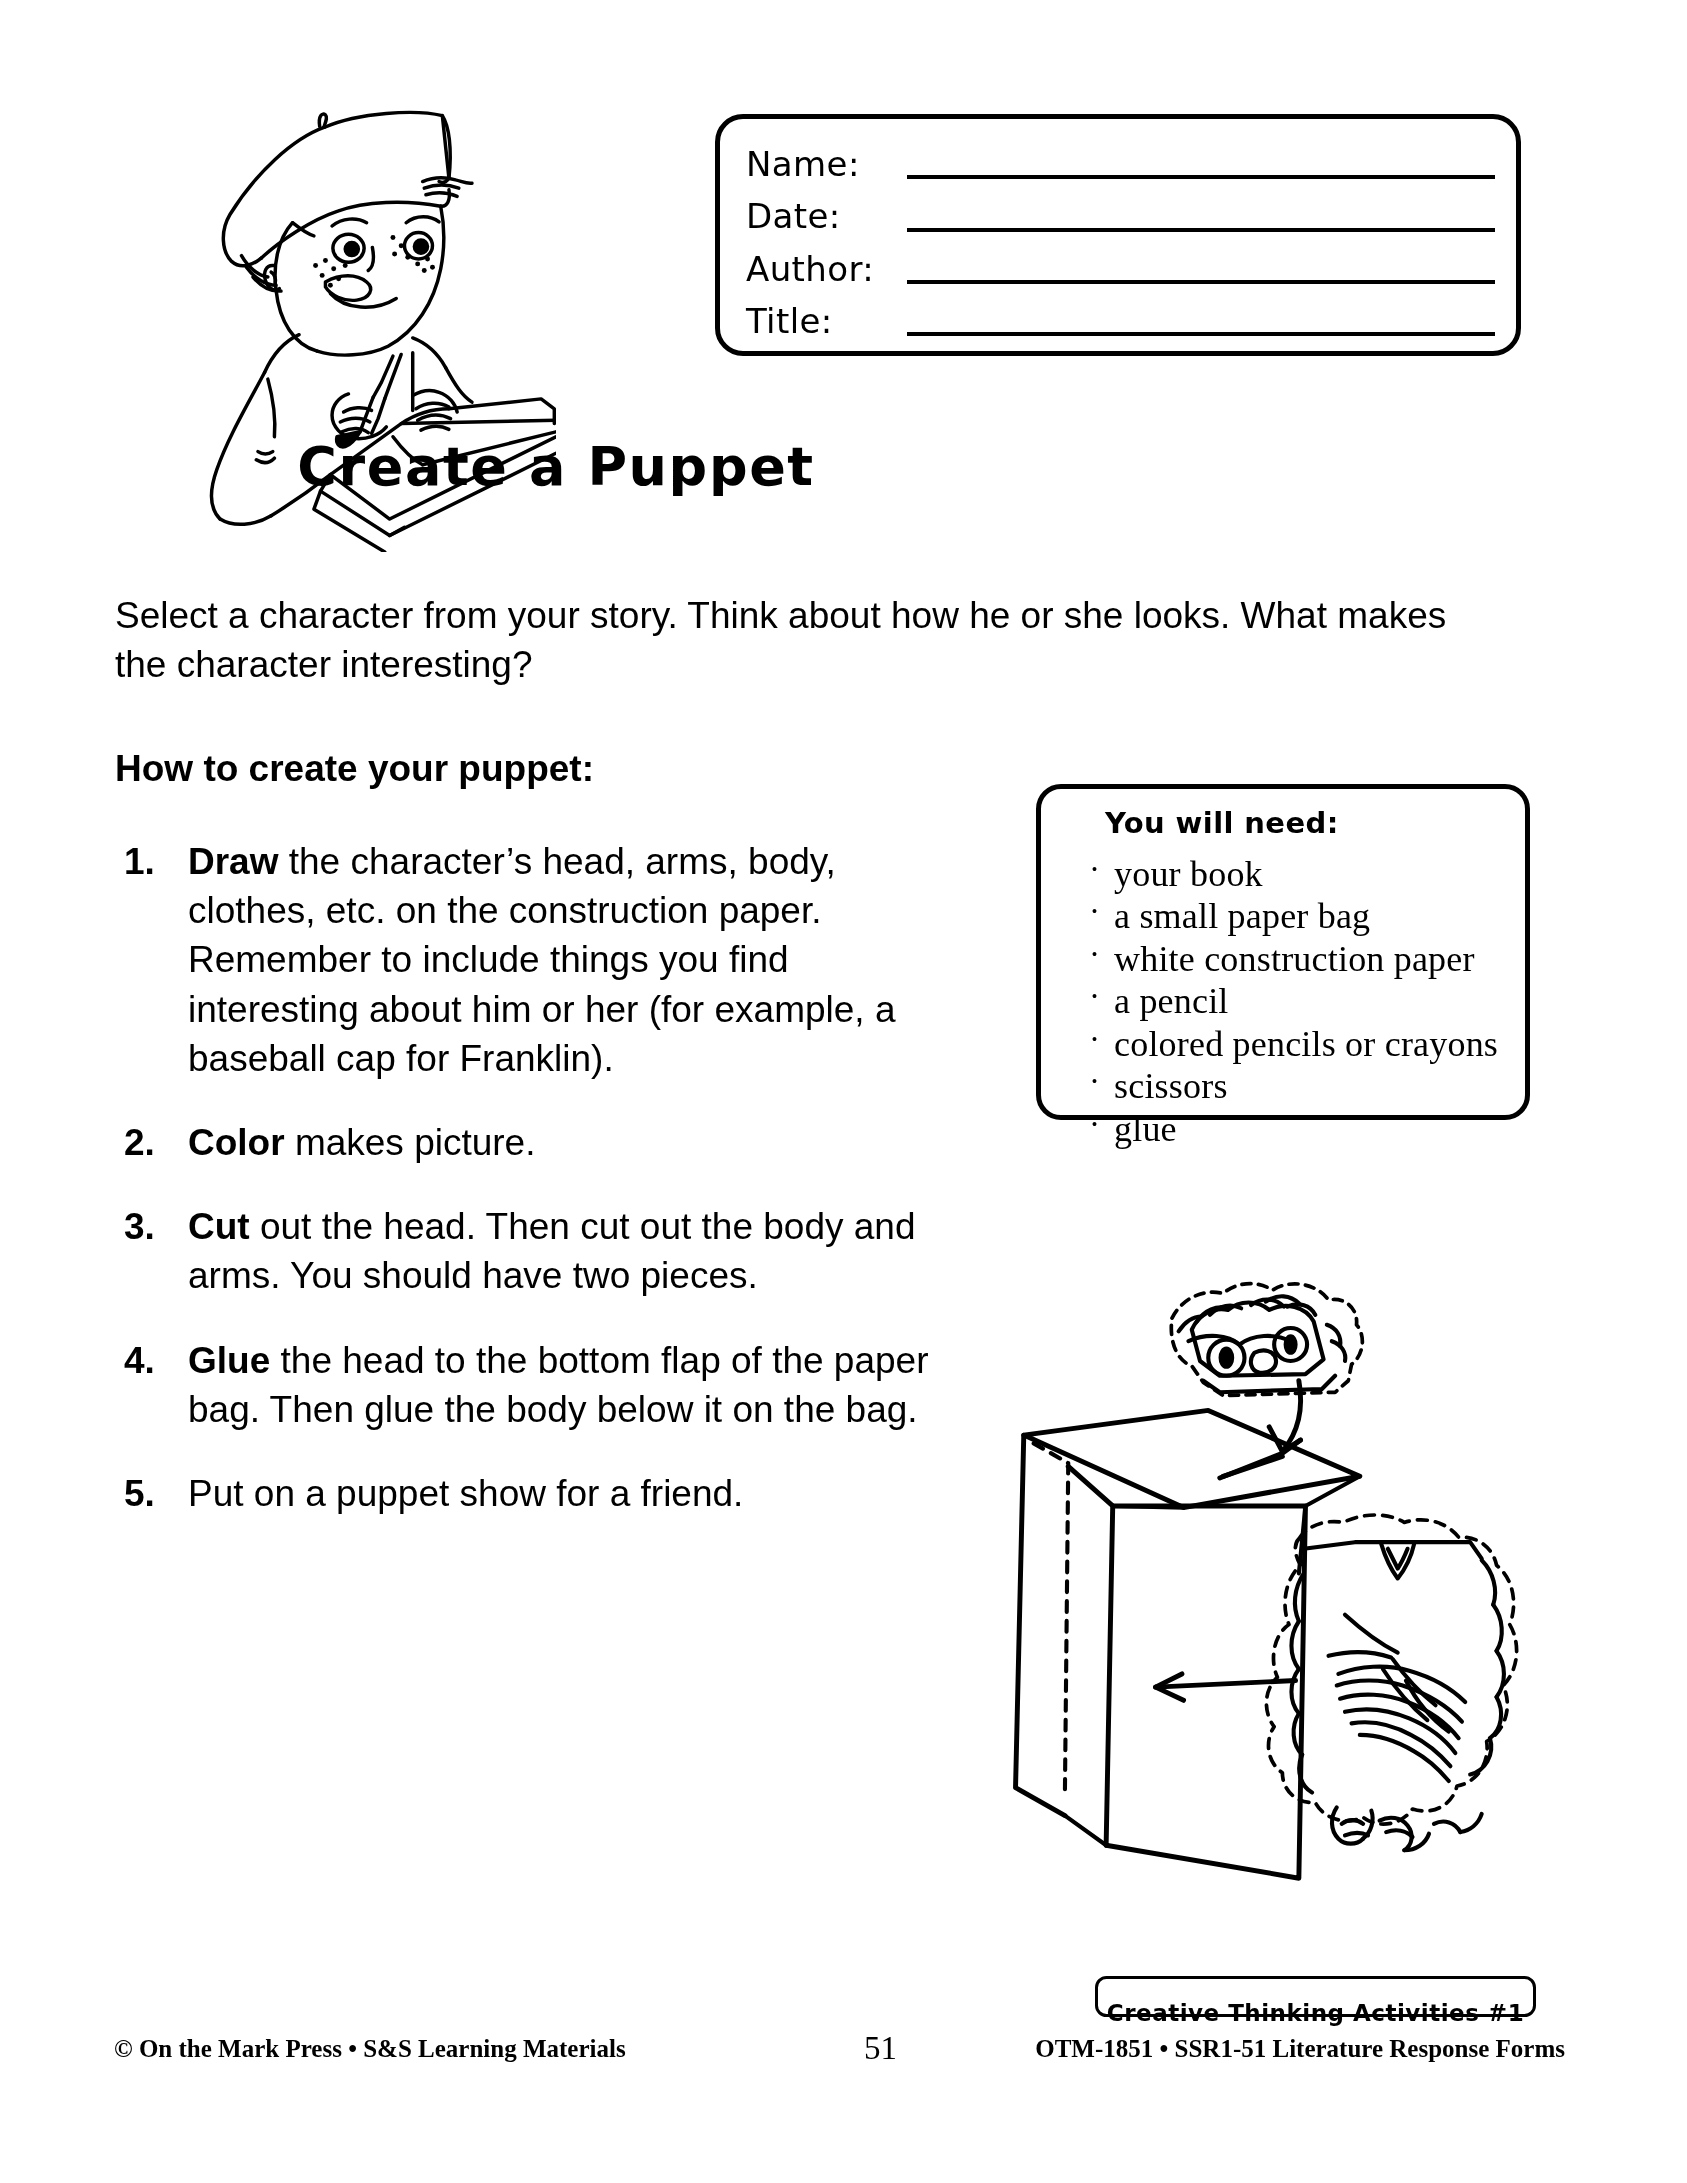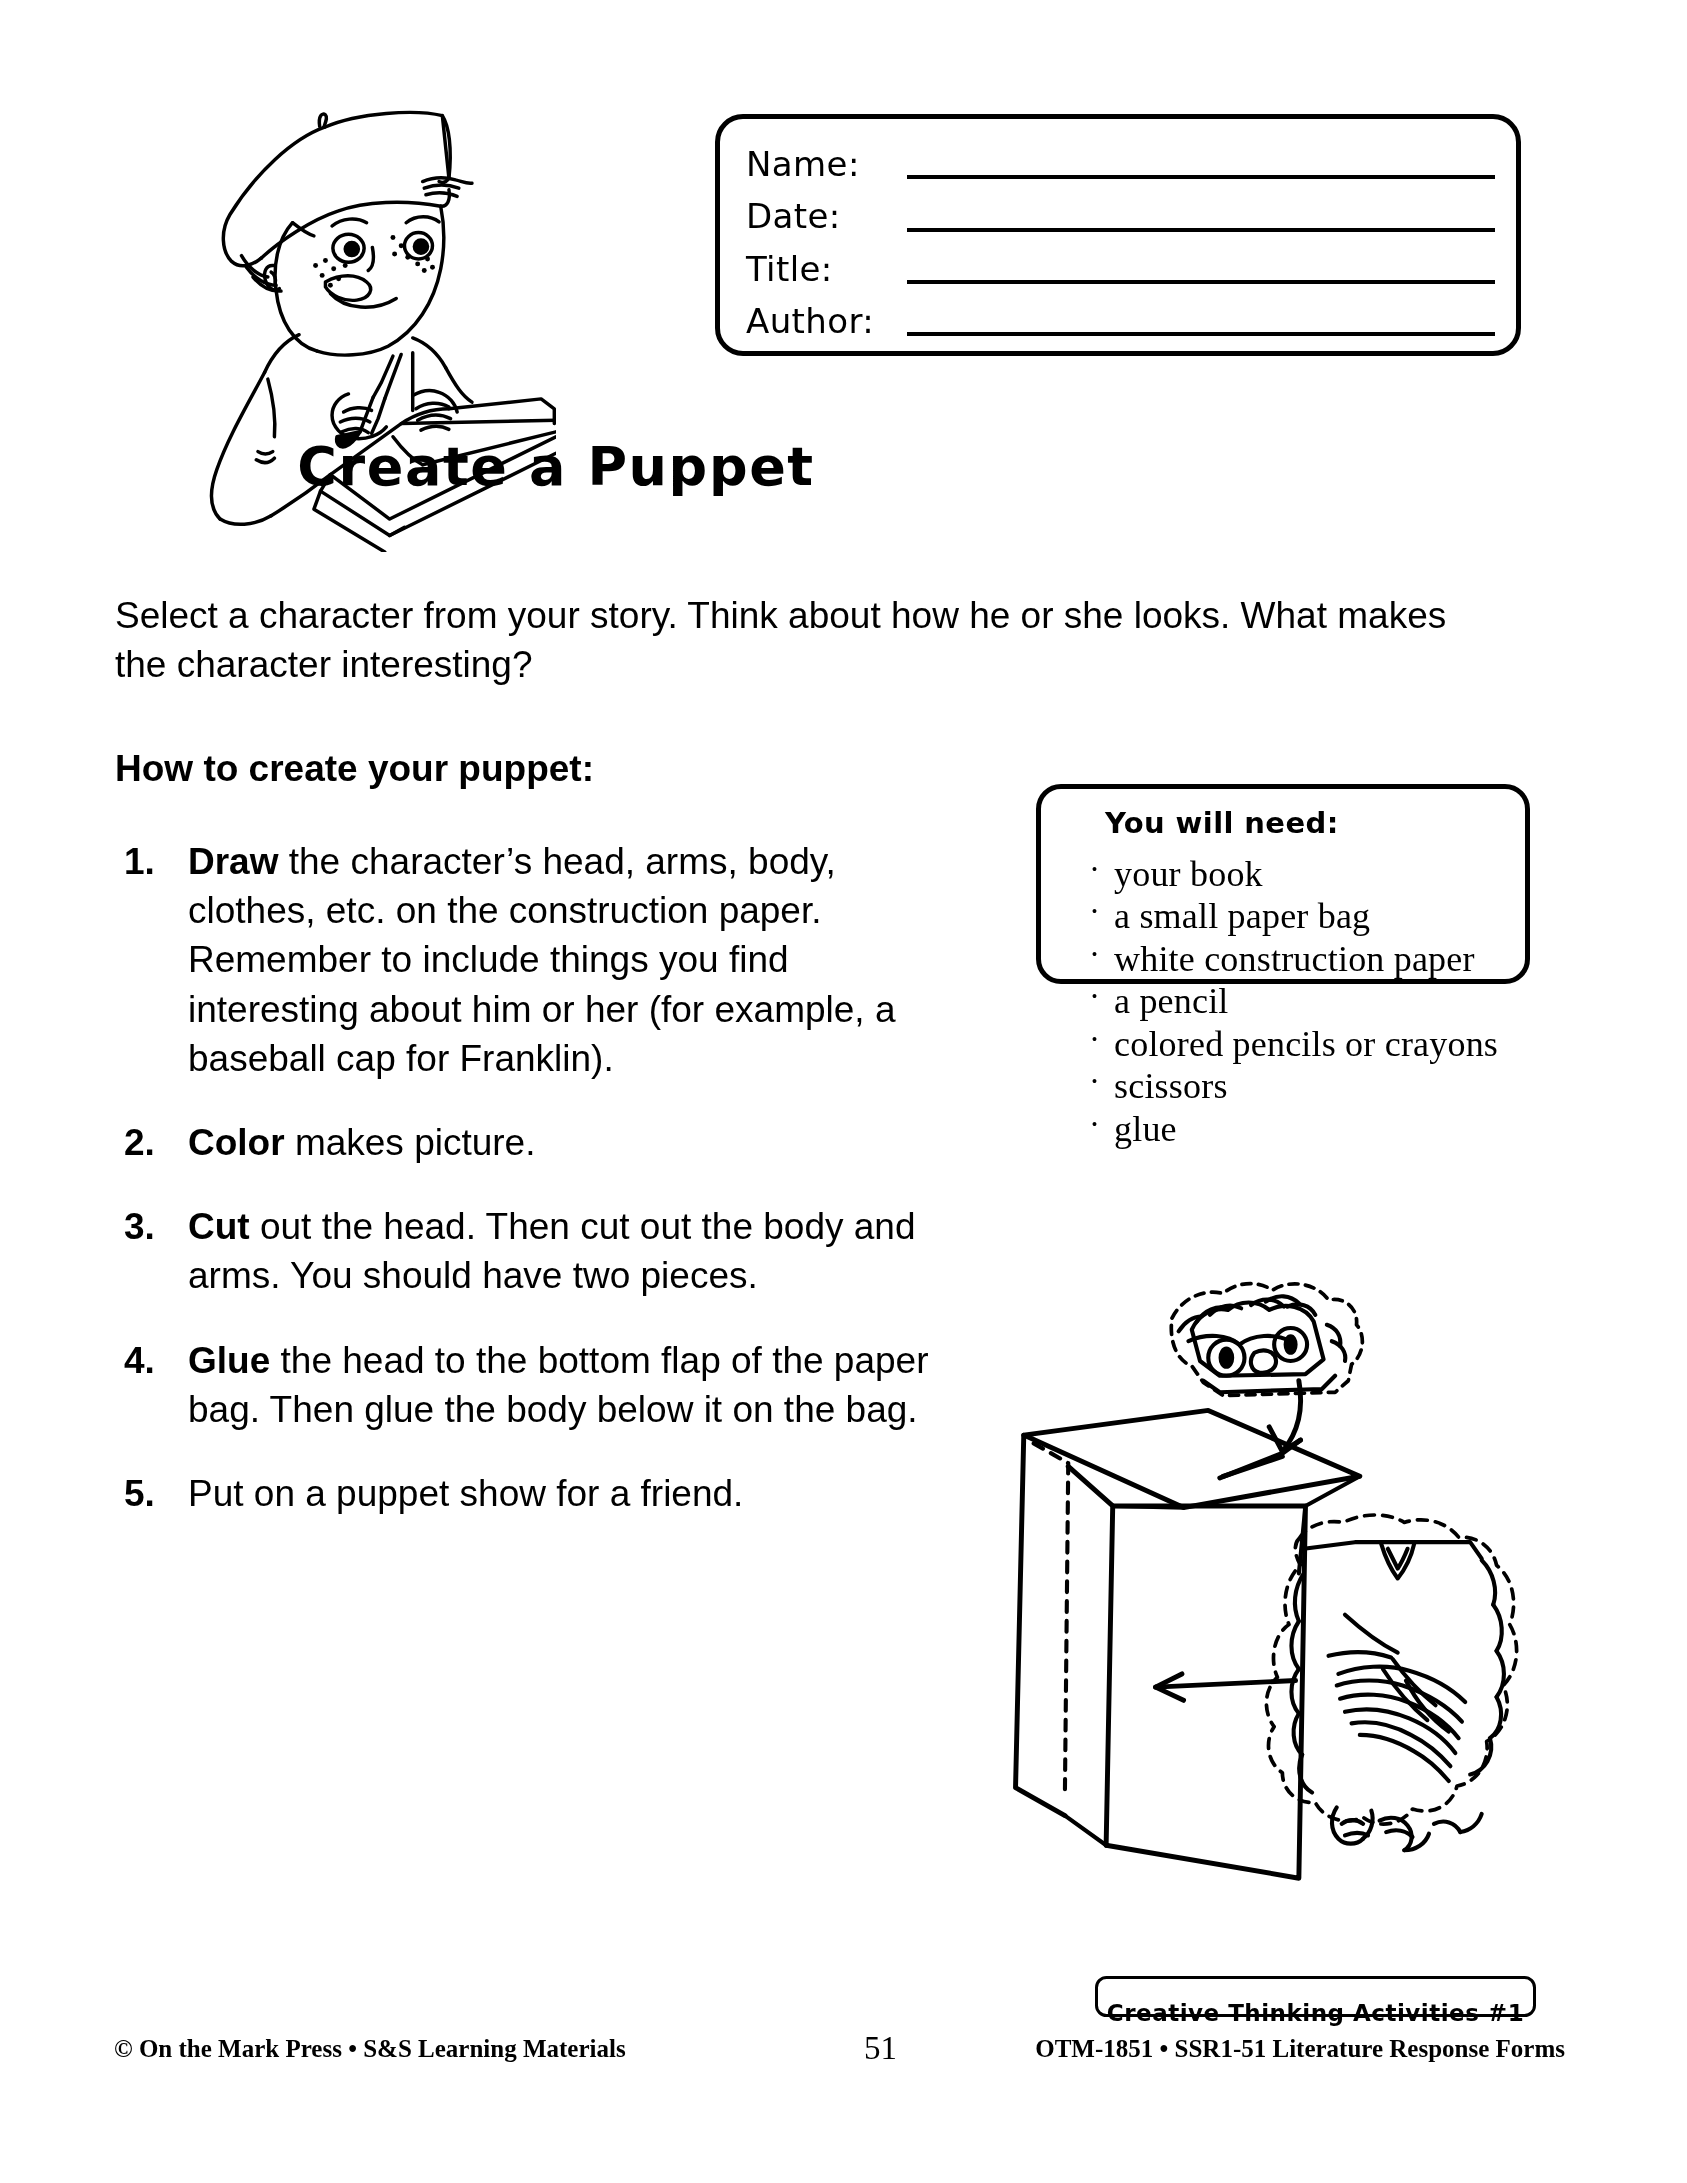--- a/index.html
+++ b/index.html
@@ -139,21 +139,21 @@
   .step-text b {
     font-weight: bold;
   }
 
   
   .needs-box {
     position: absolute;
     left: 1036px;
     top: 784px;
     width: 494px;
-    height: 200px;
+    height: 336px;
     border: 5px solid #000;
     border-radius: 25px;
     box-sizing: border-box;
     background: #fff;
   }
   .needs-title {
     position: absolute;
     left: 64px;
     top: 16.5px;
     font-family: "DejaVu Sans", sans-serif;
@@ -365,25 +365,25 @@
     <div class="name-rows">
       <div class="name-row">
         <span class="name-label">Name:</span>
         <span class="name-rule"></span>
       </div>
       <div class="name-row">
         <span class="name-label">Date:</span>
         <span class="name-rule"></span>
       </div>
       <div class="name-row">
-        <span class="name-label">Title:</span>
+        <span class="name-label">Author:</span>
         <span class="name-rule"></span>
       </div>
       <div class="name-row">
-        <span class="name-label">Author:</span>
+        <span class="name-label">Title:</span>
         <span class="name-rule"></span>
       </div>
     </div>
   </div>
 
   <div class="page-title">Create a Puppet</div>
 
   <div class="intro">Select a character from your story.  Think about how he or she looks.  What makes the character interesting?</div>
 
   <div class="section-heading">How to create your puppet:</div>

